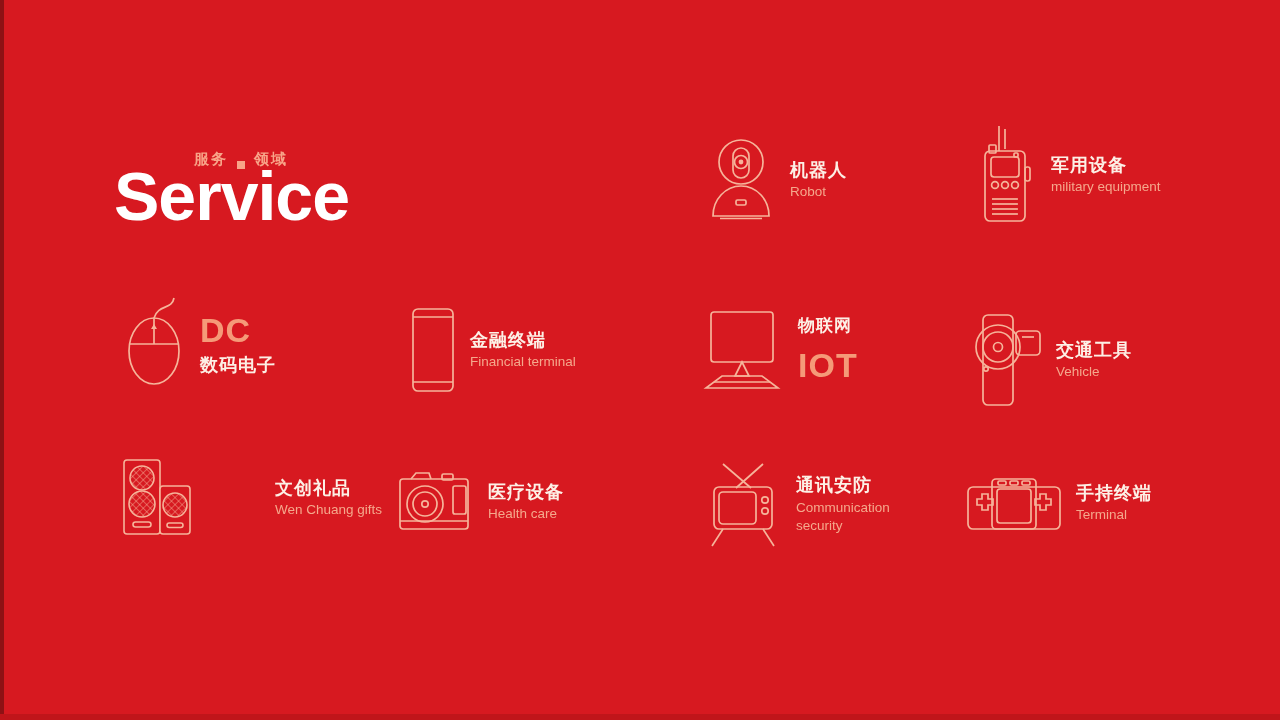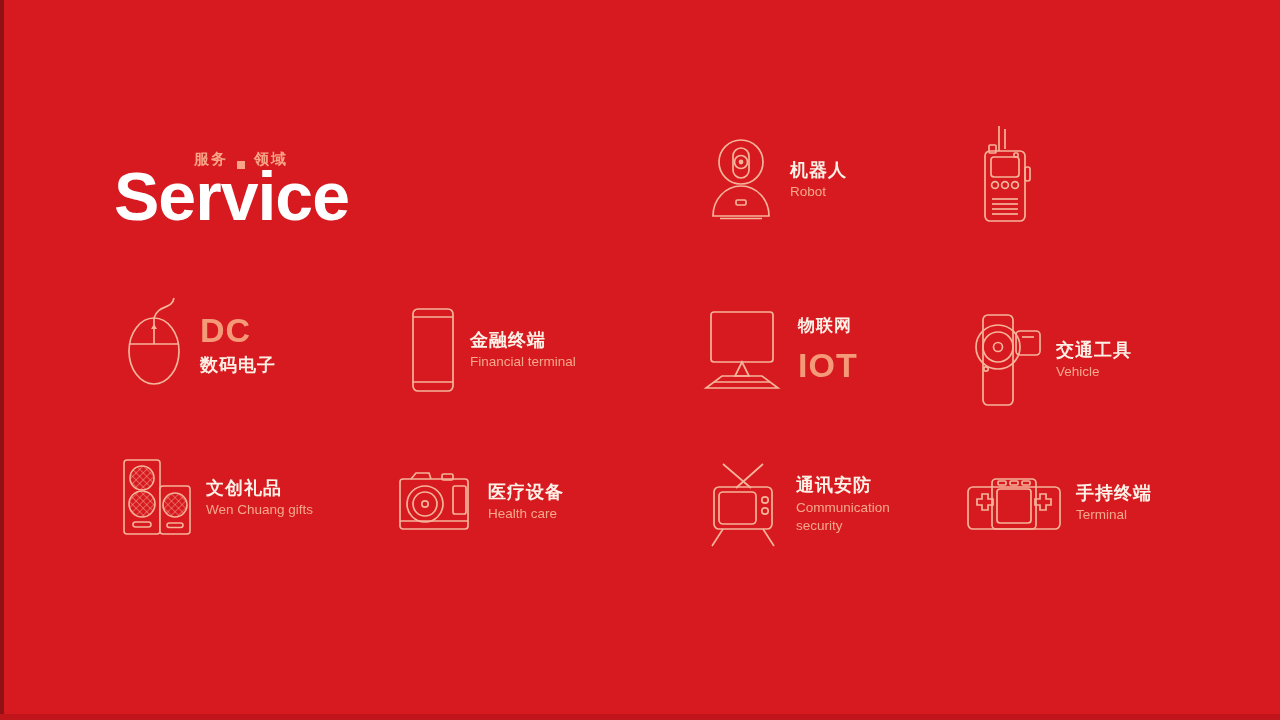--- a/index.html
+++ b/index.html
@@ -179,20 +179,24 @@
           <circle cx="20" cy="62" r="3.4"></circle>
           <circle cx="30" cy="62" r="3.4"></circle>
           <circle cx="40" cy="62" r="3.4"></circle>
           <rect x="50" y="44" width="5" height="14" rx="2.2"></rect>
           <line x1="17" y1="76" x2="43" y2="76"></line>
           <line x1="17" y1="81" x2="43" y2="81"></line>
           <line x1="17" y1="86" x2="43" y2="86"></line>
           <line x1="17" y1="91" x2="43" y2="91"></line>
         </svg>
       </div>
+      <div class="labels">
+        <div class="cn">军用设备</div>
+        <div class="en" style="max-width:none; white-space:nowrap;">military equipment</div>
+      </div>
     </div>
 
     <div class="cell" style="left:410px; top:305px; width:250px; height:90px;">
       <div class="icon-wrap">
         <svg width="46" height="86" viewBox="0 0 46 86" fill="none" stroke="#f6b49a" stroke-width="1.7">
           <rect x="3" y="2" width="40" height="82" rx="5"></rect>
           <line x1="3" y1="10" x2="43" y2="10"></line>
           <line x1="3" y1="75" x2="43" y2="75"></line>
         </svg>
       </div>
@@ -244,21 +248,21 @@
           <rect x="48" y="18" width="24" height="24" rx="4"></rect>
           <line x1="54" y1="24" x2="66" y2="24"></line>
         </svg>
       </div>
       <div class="labels">
         <div class="cn">交通工具</div>
         <div class="en">Vehicle</div>
       </div>
     </div>
 
-    <div class="cell" style="left:122px; top:458px; width:260px; height:80px;">
+    <div class="cell" style="left:122px; top:458px; width:260px; height:80px;justify-content:space-between;">
       <div class="icon-wrap">
         <svg width="70" height="80" viewBox="0 0 70 80" fill="none" stroke="#f6b49a" stroke-width="1.6">
           <defs>
             <pattern id="mesh" width="5" height="5" patternUnits="userSpaceOnUse" patternTransform="rotate(45)">
               <line x1="0" y1="0" x2="0" y2="5" stroke="#f6b49a" stroke-width="0.9"></line>
               <line x1="0" y1="0" x2="5" y2="0" stroke="#f6b49a" stroke-width="0.9"></line>
             </pattern>
           </defs>
           <rect x="2" y="2" width="36" height="74" rx="3"></rect>
           <circle cx="20" cy="20" r="12" fill="url(#mesh)"></circle>

